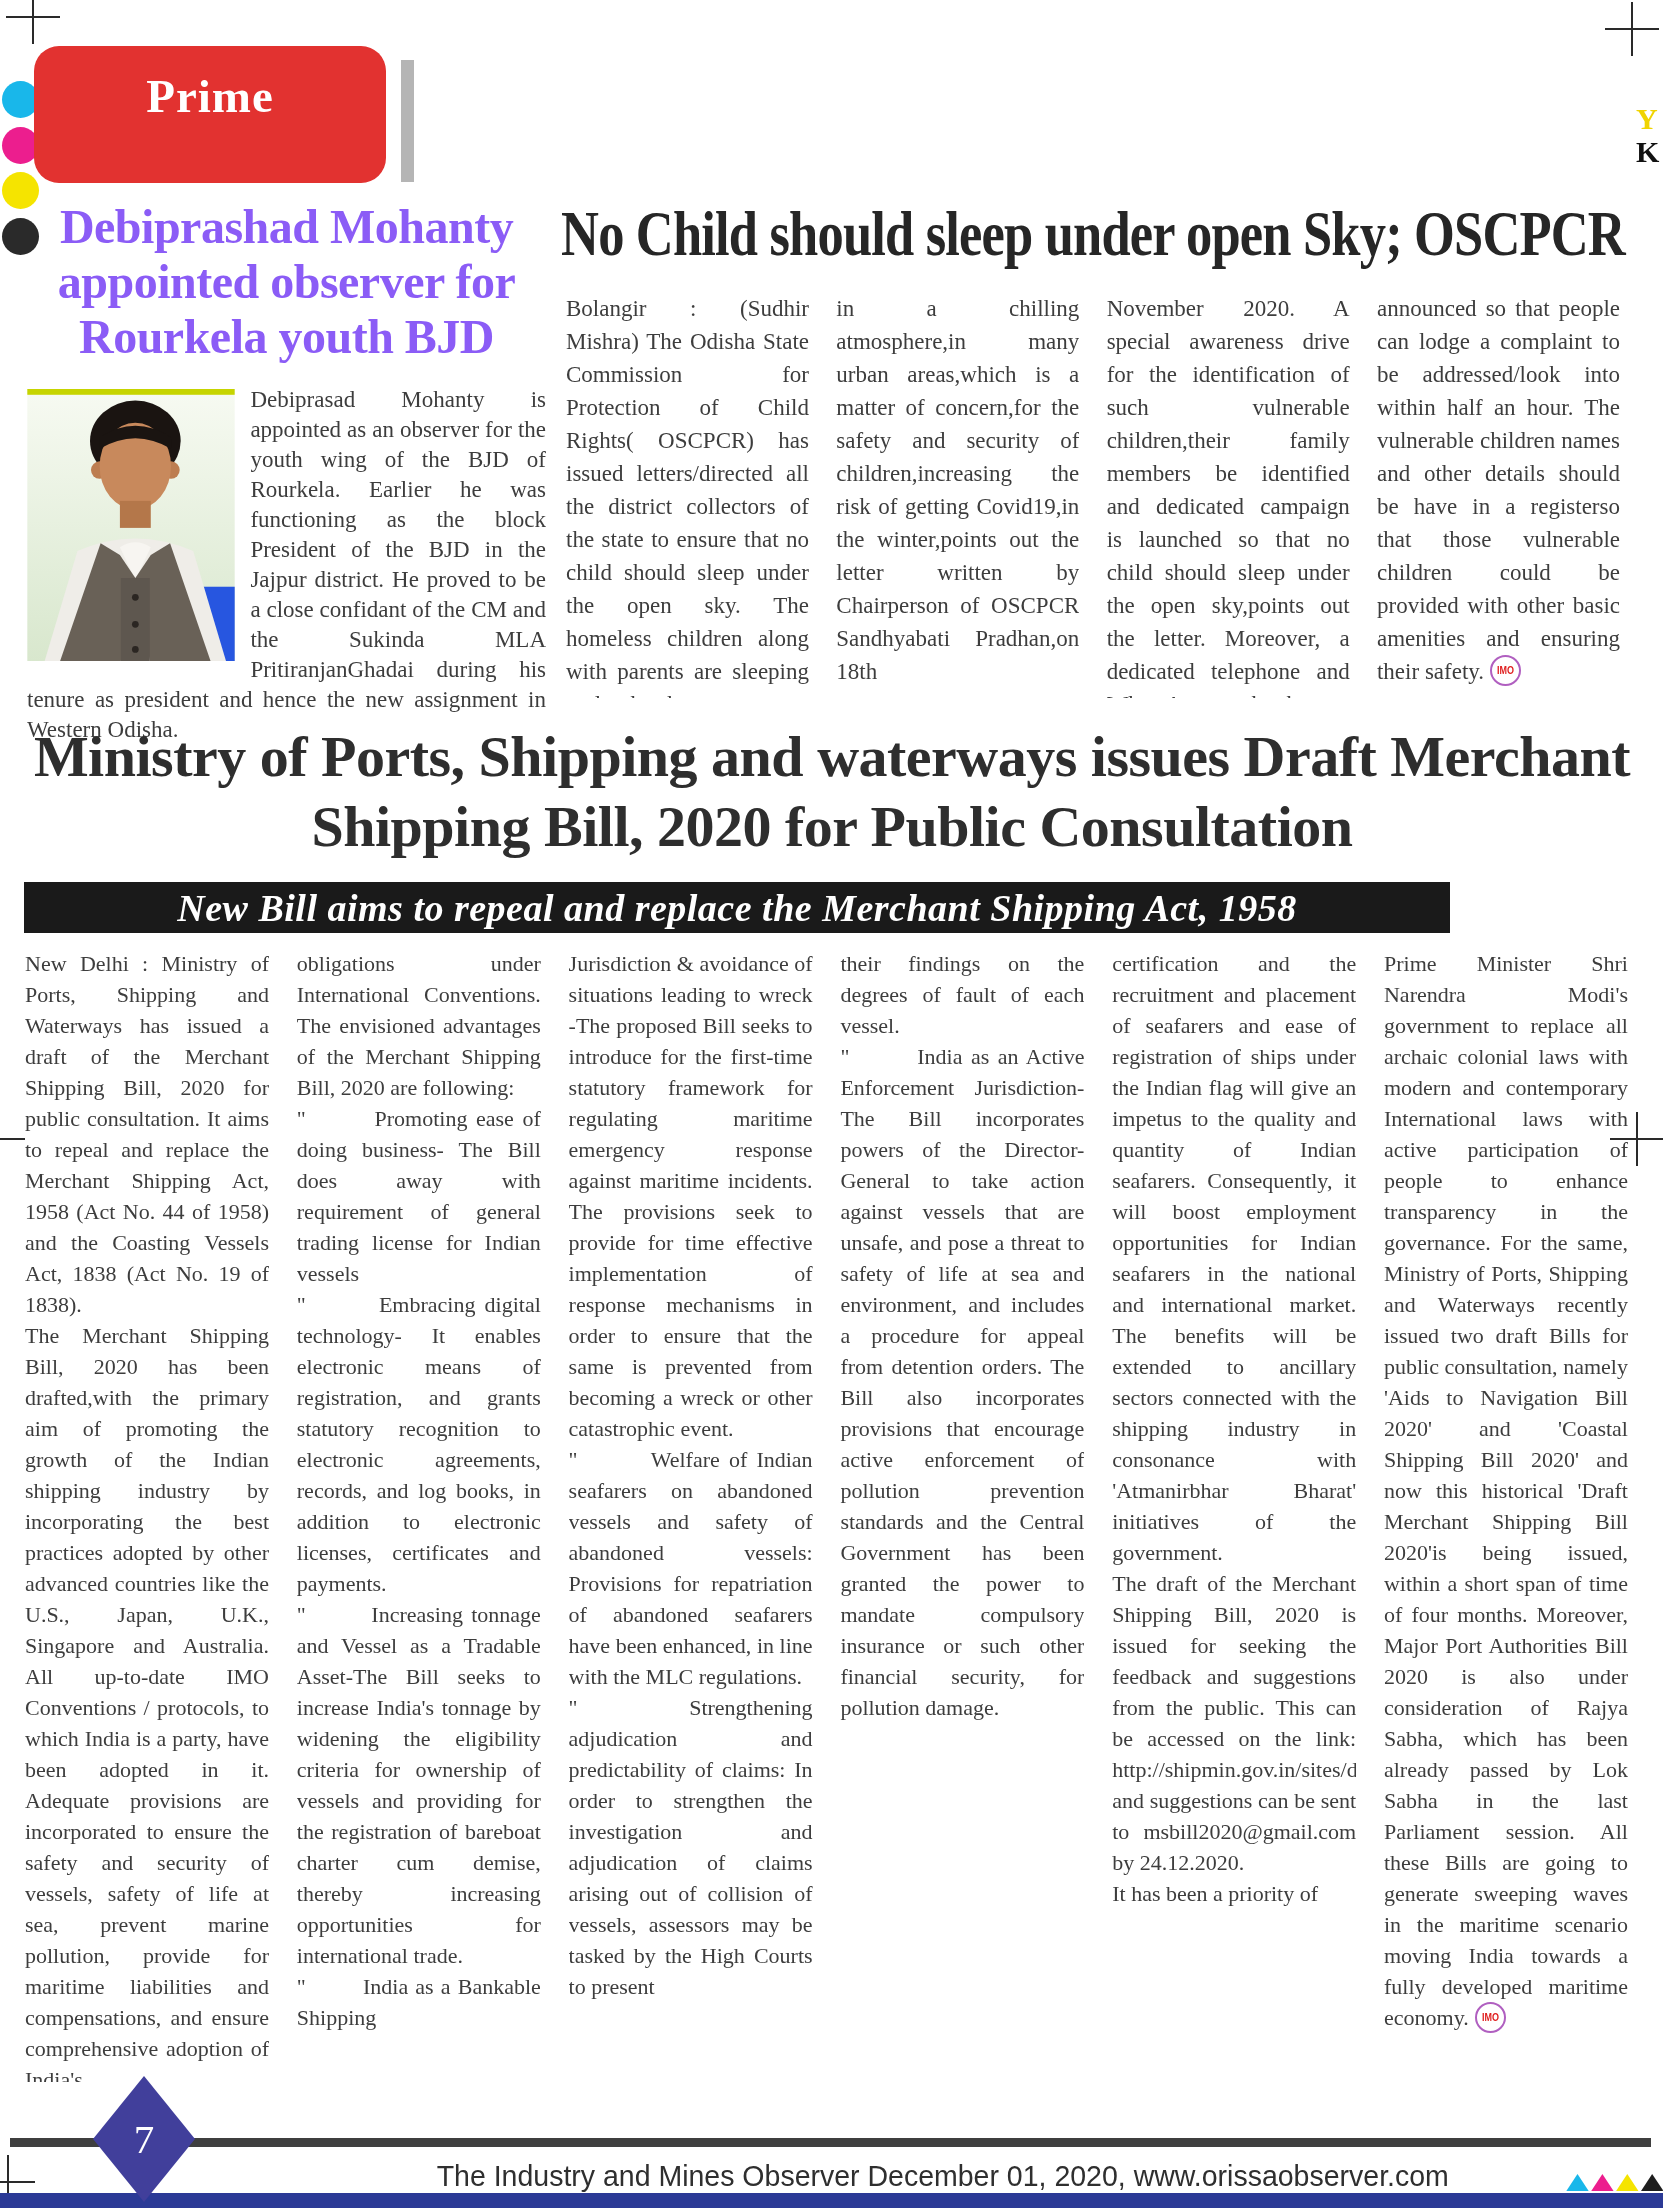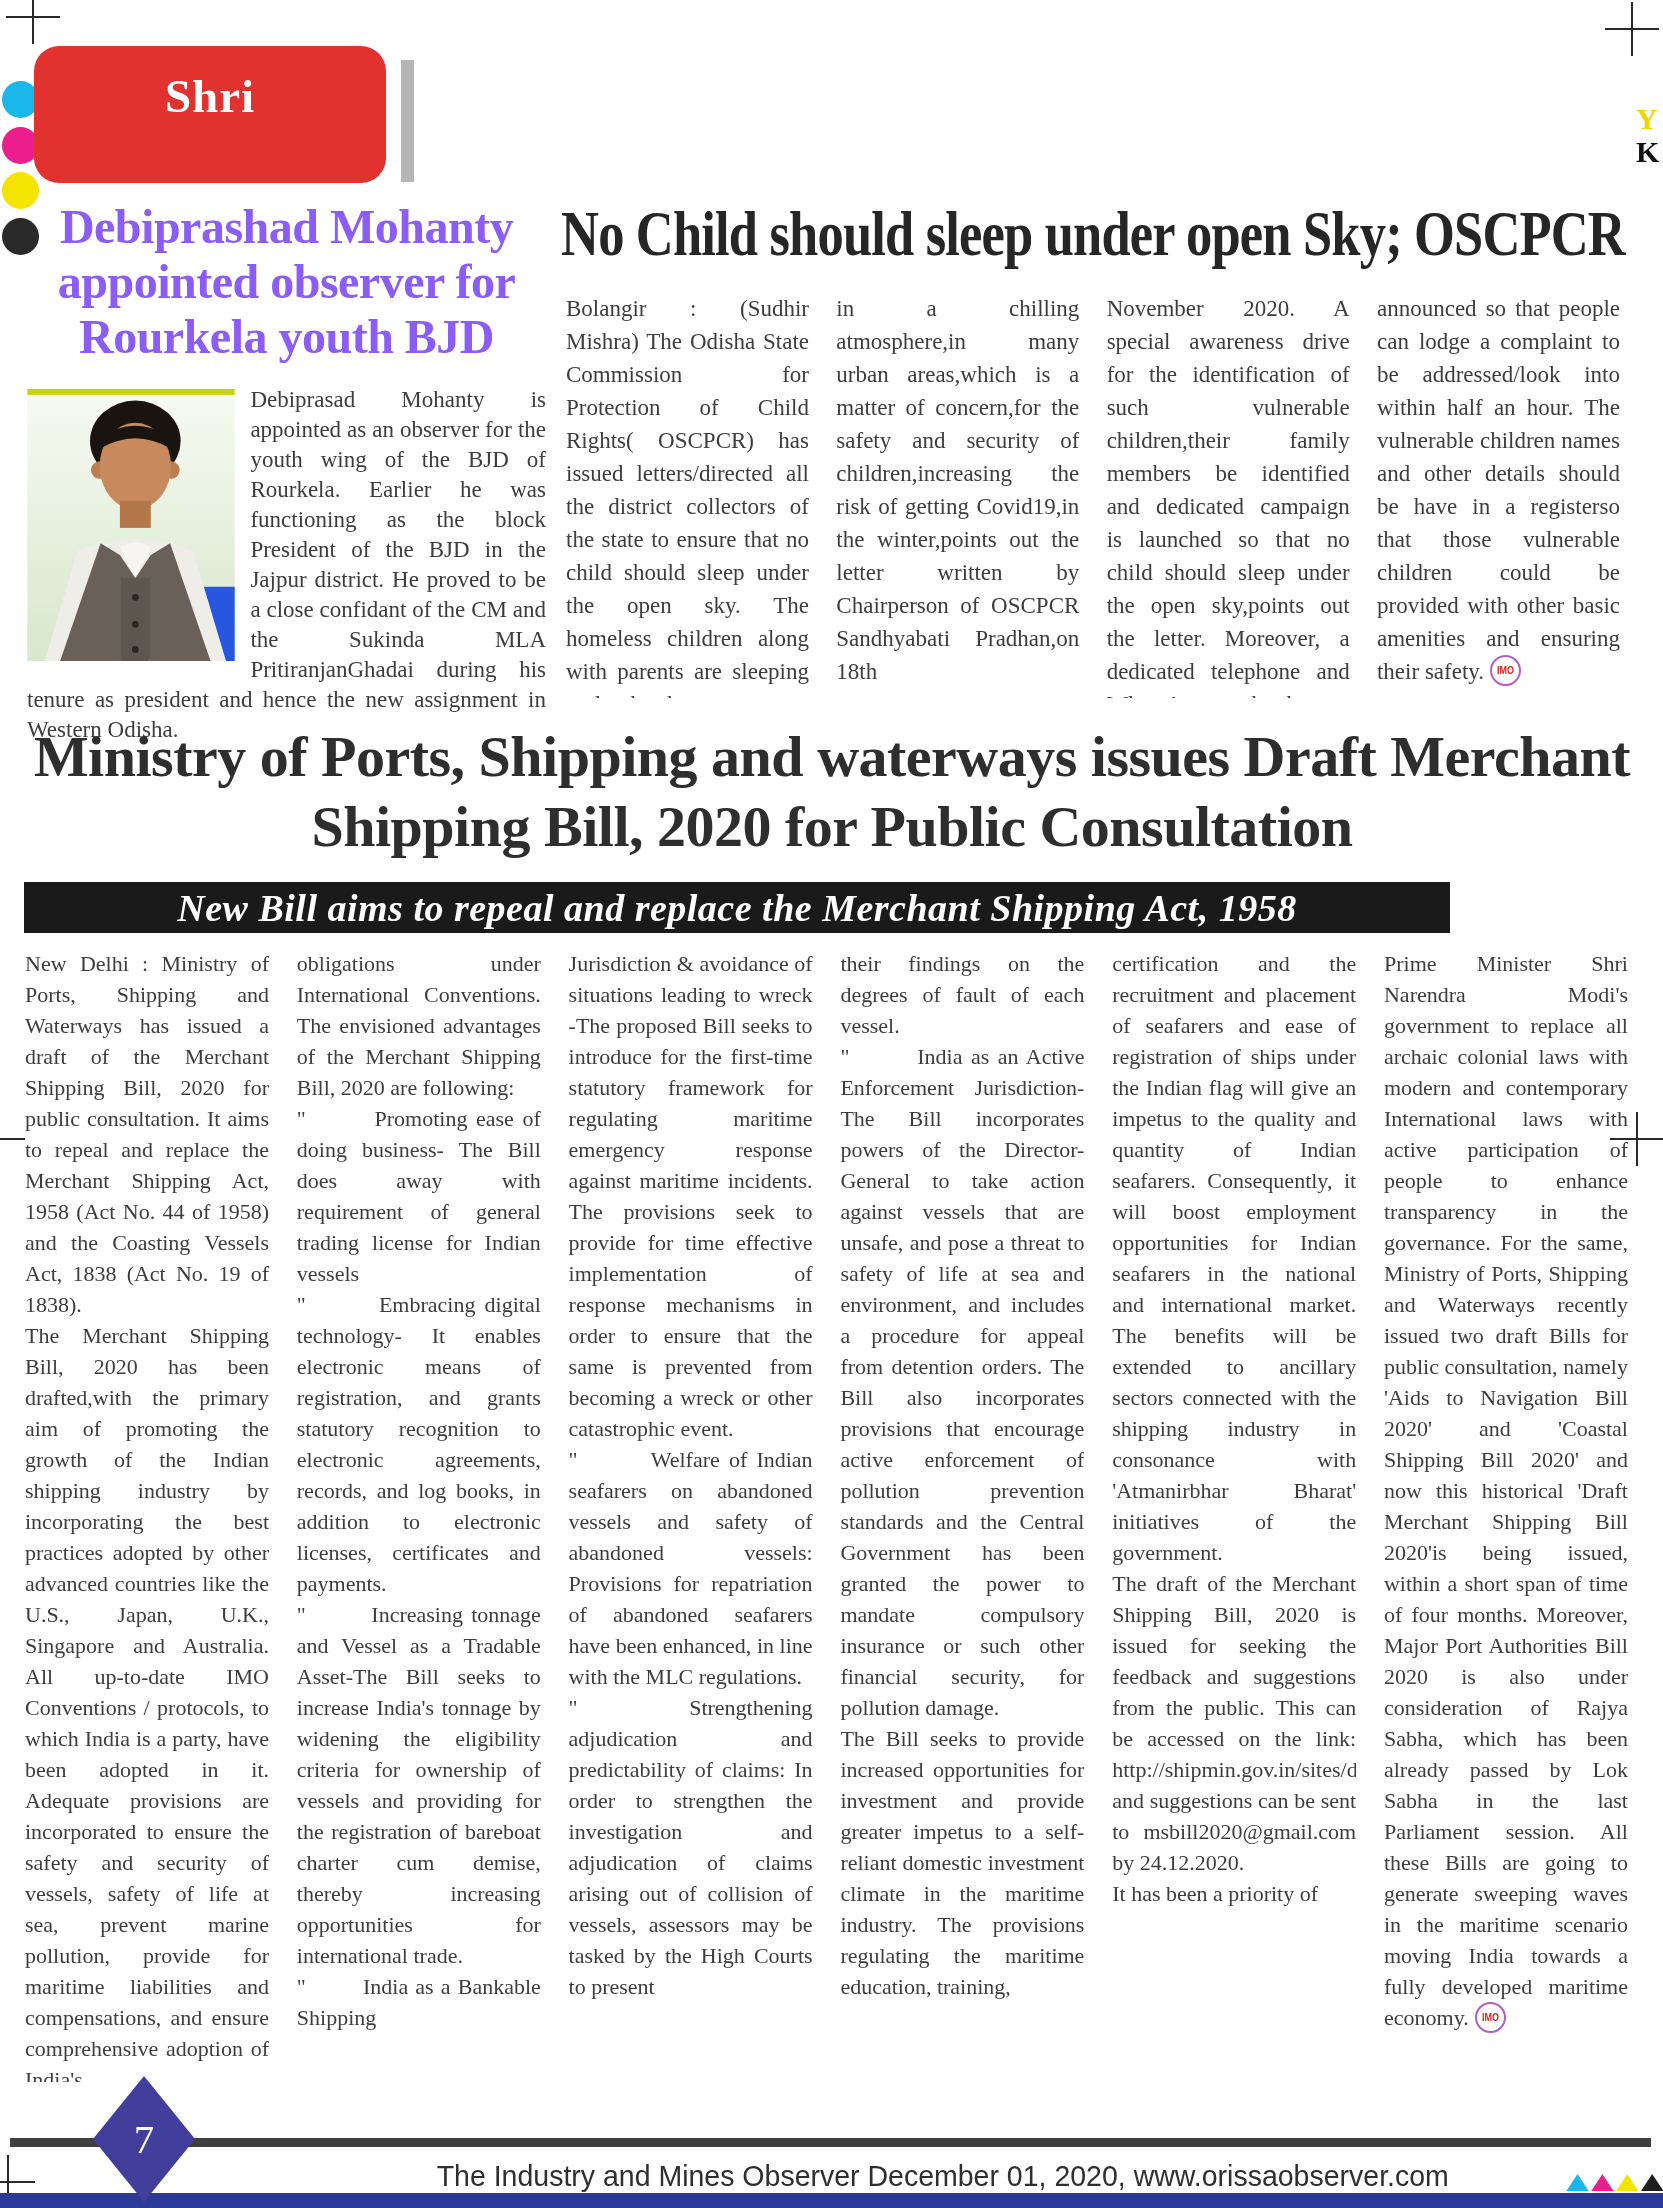--- a/index.html
+++ b/index.html
@@ -79,21 +79,21 @@
   <div class="plus" style="left:-19.3px;top:2155px;"></div>
 
   <div class="cmyk-dots">
     <div class="dot" style="background:#19b7ea;"></div>
     <div class="dot" style="background:#ec1e8e;"></div>
     <div class="dot" style="background:#f5e400;"></div>
     <div class="dot" style="background:#2a2a2a;"></div>
   </div>
 
   <div class="news-box">
-    <span>Shri</span>
+    <span>Prime</span>
   </div>
   <div class="gray-strip"></div>
 
   <div class="yk">
     <span class="y">Y</span>
     <span class="k">K</span>
   </div>
 
   <section class="article1">
     <h1>Debiprashad Mohanty appointed observer for Rourkela youth BJD</h1>
@@ -158,21 +158,20 @@
         <p>"&nbsp;&nbsp;&nbsp;&nbsp;&nbsp;&nbsp;&nbsp;&nbsp;India as a Bankable Shipping</p>
       </div>
     <div class="a3col">
         <p>Jurisdiction &amp; avoidance of situations leading to wreck -The proposed Bill seeks to introduce for the first-time statutory framework for regulating maritime emergency response against maritime incidents. The provisions seek to provide for time effective implementation of response mechanisms in order to ensure that the same is prevented from becoming a wreck or other catastrophic event.</p>
         <p>"&nbsp;&nbsp;&nbsp;&nbsp;&nbsp;&nbsp;&nbsp;&nbsp;Welfare of Indian seafarers on abandoned vessels and safety of abandoned vessels: Provisions for repatriation of abandoned seafarers have been enhanced, in line with the MLC regulations.</p>
         <p>"&nbsp;&nbsp;&nbsp;&nbsp;&nbsp;&nbsp;&nbsp;&nbsp;Strengthening adjudication and predictability of claims: In order to strengthen the investigation and adjudication of claims arising out of collision of vessels, assessors may be tasked by the High Courts to present</p>
       </div>
     <div class="a3col">
         <p>their findings on the degrees of fault of each vessel.</p>
         <p>"&nbsp;&nbsp;&nbsp;&nbsp;&nbsp;&nbsp;&nbsp;&nbsp;India as an Active Enforcement Jurisdiction- The Bill incorporates powers of the Director-General to take action against vessels that are unsafe, and pose a threat to safety of life at sea and environment, and includes a procedure for appeal from detention orders. The Bill also incorporates provisions that encourage active enforcement of pollution prevention standards and the Central Government has been granted the power to mandate compulsory insurance or such other financial security, for pollution damage.</p>
-        <p>The Bill seeks to provide increased opportunities for investment and provide greater impetus to a self-reliant domestic investment climate in the maritime industry. The provisions regulating the maritime education, training,</p>
       </div>
     <div class="a3col">
         <p>certification and the recruitment and placement of seafarers and ease of registration of ships under the Indian flag will give an impetus to the quality and quantity of Indian seafarers. Consequently, it will boost employment opportunities for Indian seafarers in the national and international market. The benefits will be extended to ancillary sectors connected with the shipping industry in consonance with 'Atmanirbhar Bharat' initiatives of the government.</p>
         <p>The draft of the Merchant Shipping Bill, 2020 is issued for seeking the feedback and suggestions from the public. This can be accessed on the link: http://shipmin.gov.in/sites/default/files/Draft_MS_Bill_2020.pdf and suggestions can be sent to msbill2020@gmail.com by 24.12.2020.</p>
         <p>It has been a priority of</p>
       </div>
     <div class="a3col">
       <p><span>Prime Minister Shri Narendra Modi's government to replace all archaic colonial laws with modern and contemporary International laws with active participation of people to enhance transparency in the governance. For the same, Ministry of Ports, Shipping and Waterways recently issued two draft Bills for public consultation, namely 'Aids to Navigation Bill 2020' and 'Coastal Shipping Bill 2020' and now this historical 'Draft Merchant Shipping Bill 2020'is being issued, within a short span of time of four months. Moreover, Major Port Authorities Bill 2020 is also under consideration of Rajya Sabha, which has been already passed by Lok Sabha in the last Parliament session. All these Bills are going to generate sweeping waves in the maritime scenario moving India towards a fully developed maritime economy.</span><span class="imo"><i>IMO</i></span></p>
     </div>
   </div>

